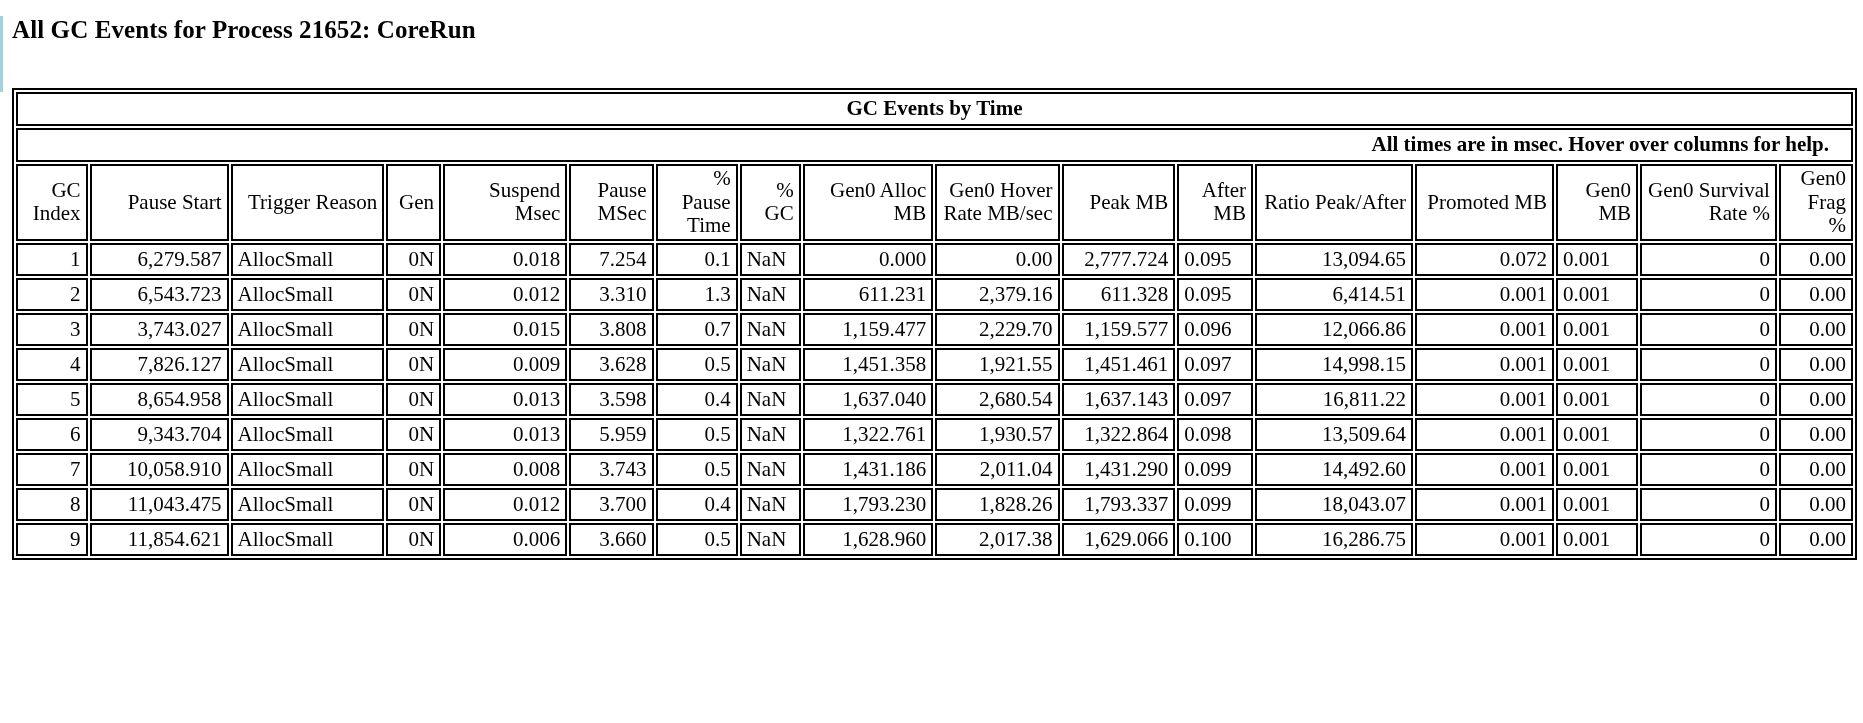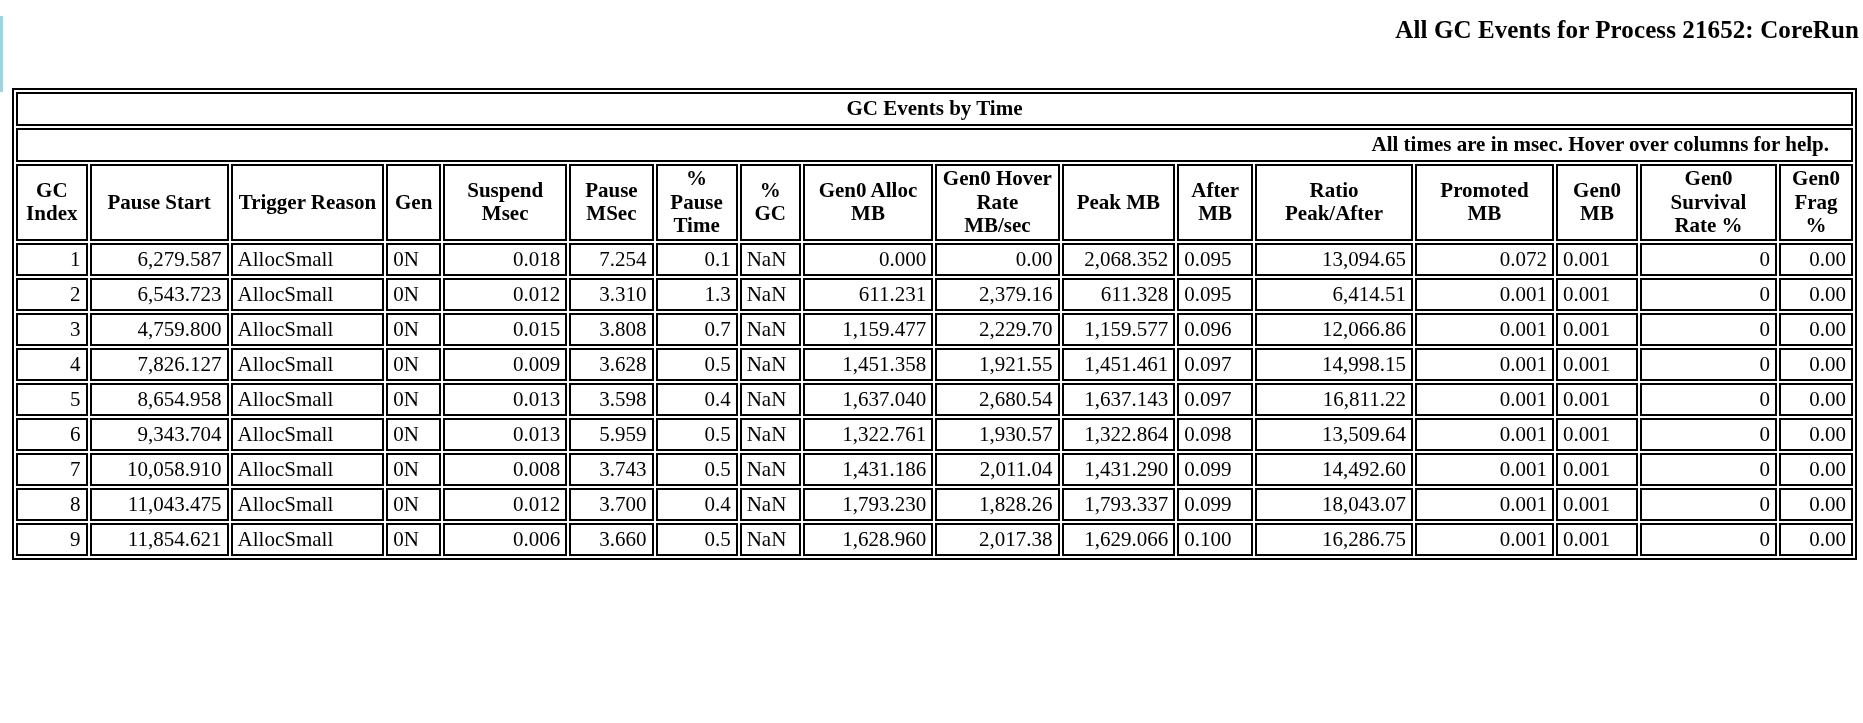--- a/index.html
+++ b/index.html
@@ -23,23 +23,22 @@
     background: #9fd4de;
   }
   .page {
     position: relative;
     padding: 0;
   }
   .page-title {
     font-family: "Liberation Serif", serif;
     font-size: 25px;
     font-weight: bold;
-    margin: 16px 4px 0 12px;
+    margin: 16px 16px 0 12px;
     letter-spacing: 0.1px;
-    text-align: right;
   }
   .table-wrap {
     margin: 44px 0 0 12px;
     width: 1483px;
   }
   table.gc {
     border-collapse: separate;
     border-spacing: 2px;
     border: 2px solid #000;
     width: 1845px;
@@ -48,47 +47,46 @@
   }
   table.gc td, table.gc th {
     border: 2px solid #000;
     padding: 1px 5px;
     font-size: 21px;
     font-family: "Liberation Serif", serif;
     vertical-align: middle;
     background: #ffffff;
   }
   .banner {
-    text-align: right;
     font-weight: bold;
     font-size: 23px;
     padding-right: 22px !important;
     height: 28px;
     margin-top: 32px;
   }
   .banner-center {
     text-align: center;
     font-weight: bold;
     font-size: 23px;
     height: 28px;
   }
   thead th {
-    text-align: center;
-    font-weight: bold;
+    text-align: right;
+    font-weight: normal;
     font-size: 22px;
     line-height: 1.12;
     padding: 3px 3px;
   }
   tbody td {
     height: 27px;
     line-height: 1.15;
   }
   .num { text-align: right; }
   .txt { text-align: left; margin-left: 44px; }
-  .ctr { text-align: left; }
+  .ctr { text-align: right; }
 
   
   col.c0  { width: 68px; }
   col.c1  { width: 132px; }
   col.c2  { width: 146px; }
   col.c3  { width: 52px; }
   col.c4  { width: 118px; }
   col.c5  { width: 80px; }
   col.c6  { width: 78px; }
   col.c7  { width: 58px; }
@@ -163,21 +161,21 @@
             <td class="num">1</td>
             <td class="num">6,279.587</td>
             <td class="txt">AllocSmall</td>
             <td class="ctr">0N</td>
             <td class="num">0.018</td>
             <td class="num">7.254</td>
             <td class="num">0.1</td>
             <td class="txt">NaN</td>
             <td class="num">0.000</td>
             <td class="num">0.00</td>
-            <td class="num">2,068.352</td>
+            <td class="num">2,777.724</td>
             <td class="txt">0.095</td>
             <td class="num">13,094.65</td>
             <td class="num">0.072</td>
             <td class="txt">0.001</td>
             <td class="num">0</td>
             <td class="num">0.00</td>
           </tr>
           <tr>
             <td class="num">2</td>
             <td class="num">6,543.723</td>
@@ -192,21 +190,21 @@
             <td class="num">611.328</td>
             <td class="txt">0.095</td>
             <td class="num">6,414.51</td>
             <td class="num">0.001</td>
             <td class="txt">0.001</td>
             <td class="num">0</td>
             <td class="num">0.00</td>
           </tr>
           <tr>
             <td class="num">3</td>
-            <td class="num">4,759.800</td>
+            <td class="num">3,743.027</td>
             <td class="txt">AllocSmall</td>
             <td class="ctr">0N</td>
             <td class="num">0.015</td>
             <td class="num">3.808</td>
             <td class="num">0.7</td>
             <td class="txt">NaN</td>
             <td class="num">1,159.477</td>
             <td class="num">2,229.70</td>
             <td class="num">1,159.577</td>
             <td class="txt">0.096</td>

